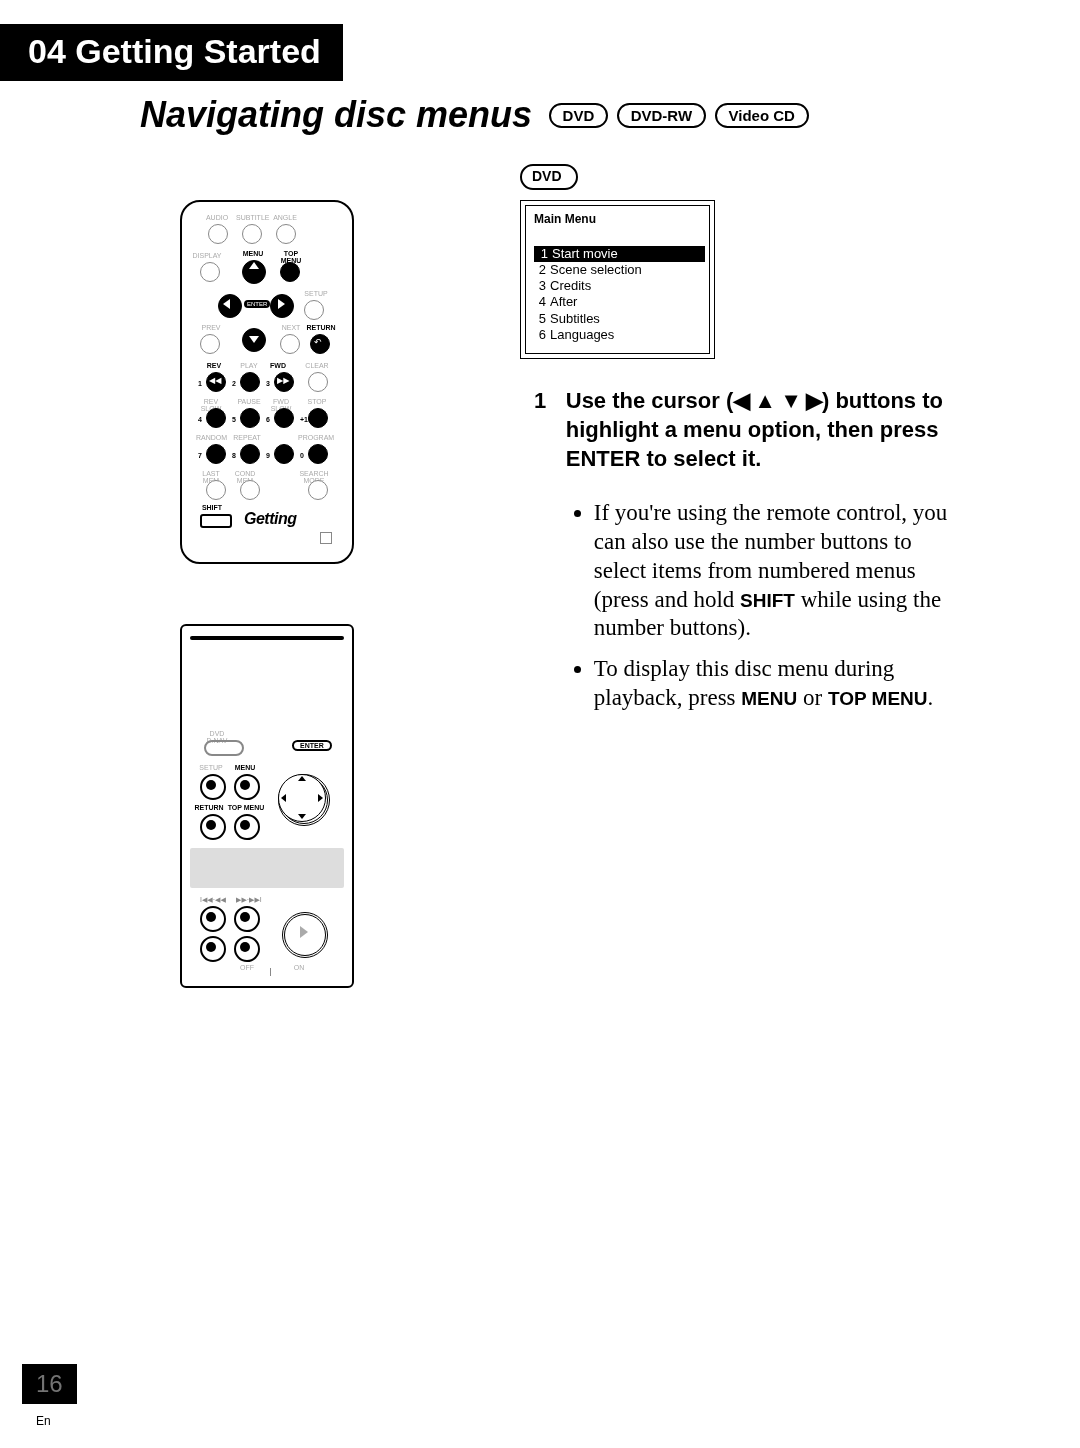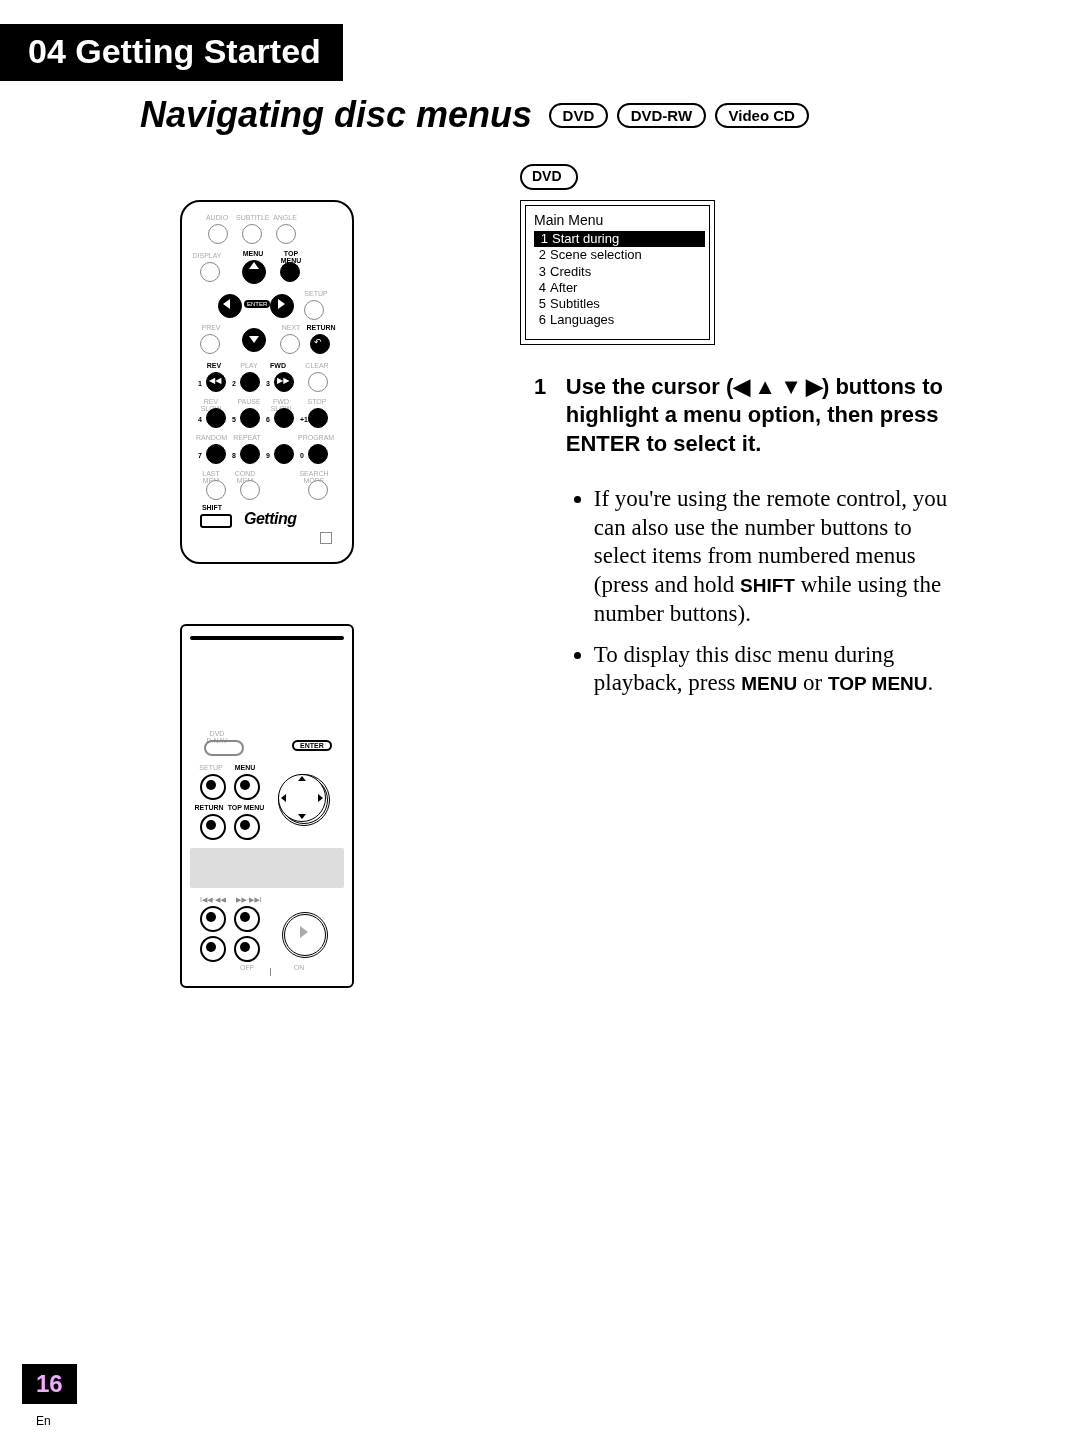--- a/index.html
+++ b/index.html
@@ -61,35 +61,35 @@
     display:inline-block;border:2px solid #000;border-radius:14px;
     padding:2px 14px 2px 10px;font-size:14px;font-weight:bold;
     font-family:Arial,Helvetica,sans-serif;
   }
   .menu-screen{
     margin-top:10px;width:195px;background:#fff;
     font-family:Arial,Helvetica,sans-serif;font-size:13px;
   }
   .menu-screen .framea{border:1px solid #000;padding:4px}
   .menu-screen .frameb{border:1px solid #000;padding:6px 8px 10px 8px}
-  .menu-screen .mtitle{font-weight:normal;font-size:14px;margin-bottom:2px}
+  .menu-screen .mtitle{font-weight:bold;font-size:12px;margin-bottom:19px}
   .menu-screen .hl{background:#000;color:#fff;padding:0 2px;display:inline-block;width:100%}
   .menu-screen .row{white-space:nowrap}
   .menu-screen .n{display:inline-block;width:12px;text-align:right;margin-right:4px}
   .step{margin-top:28px}
   .stepn{display:inline-block;width:40px;vertical-align:top;font-family:Arial,Helvetica,sans-serif;font-weight:bold;font-size:22px;text-align:center}
   .stepbody{display:inline-block;width:400px;vertical-align:top}
   .stephead{font-family:Arial,Helvetica,sans-serif;font-weight:bold;font-size:22px;line-height:1.3}
   .arrows{letter-spacing:-1px}
   ul.bul{margin:26px 0 0 0;padding-left:28px}
   ul.bul li{margin-bottom:12px}
   .sans{font-family:Arial,Helvetica,sans-serif;font-weight:bold;font-size:19px}
   .pg{
     position:absolute;left:22px;bottom:44px;
-    background:#000;color:#f0abfc;font-weight:bold;font-size:24px;
+    background:#000;color:#737373;font-weight:normal;font-size:24px;
     padding:6px 14px;
   }
   .lang{position:absolute;left:36px;bottom:20px;font-size:12px}
   .r2bar{position:absolute;left:8px;right:8px;height:4px;background:#000;border-radius:3px}
   .r2pill{position:absolute;border:2px solid #000;border-radius:10px;font-size:7px;font-weight:bold;padding:0 6px;background:#fff}
   .r2btn{position:absolute;border:2px solid #000;border-radius:50%;width:22px;height:22px;background:#fff}
   .r2lbl{position:absolute;font-size:7px;font-weight:bold;text-align:center;width:34px}
   .r2lblg{position:absolute;font-size:7px;color:#aaa;text-align:center;width:34px}
   .r2big{position:absolute;border:3px double #000;border-radius:50%;width:46px;height:46px;background:#fff}
   .r2bigplay{position:absolute;border:3px double #000;border-radius:50%;width:40px;height:40px;background:#fff}
@@ -248,21 +248,21 @@
   </div>
 
   <div class="rightcol">
 
     <div><span class="dvdpill">DVD</span></div>
 
     <div class="menu-screen">
       <div class="framea">
           <div class="frameb">
         <div class="mtitle">Main Menu</div>
-        <div class="row"><span class="hl"><span class="n">1</span><span>Start during</span></span></div>
+        <div class="row"><span class="hl"><span class="n">1</span><span>Start movie</span></span></div>
         <div class="row"><span class="n">2</span><span>Scene selection</span></div>
         <div class="row"><span class="n">3</span><span>Credits</span></div>
         <div class="row"><span class="n">4</span><span>After</span></div>
         <div class="row"><span class="n">5</span><span>Subtitles</span></div>
         <div class="row"><span class="n">6</span><span>Languages</span></div>
       </div>
         </div>
     </div>
 
     <div class="step">

